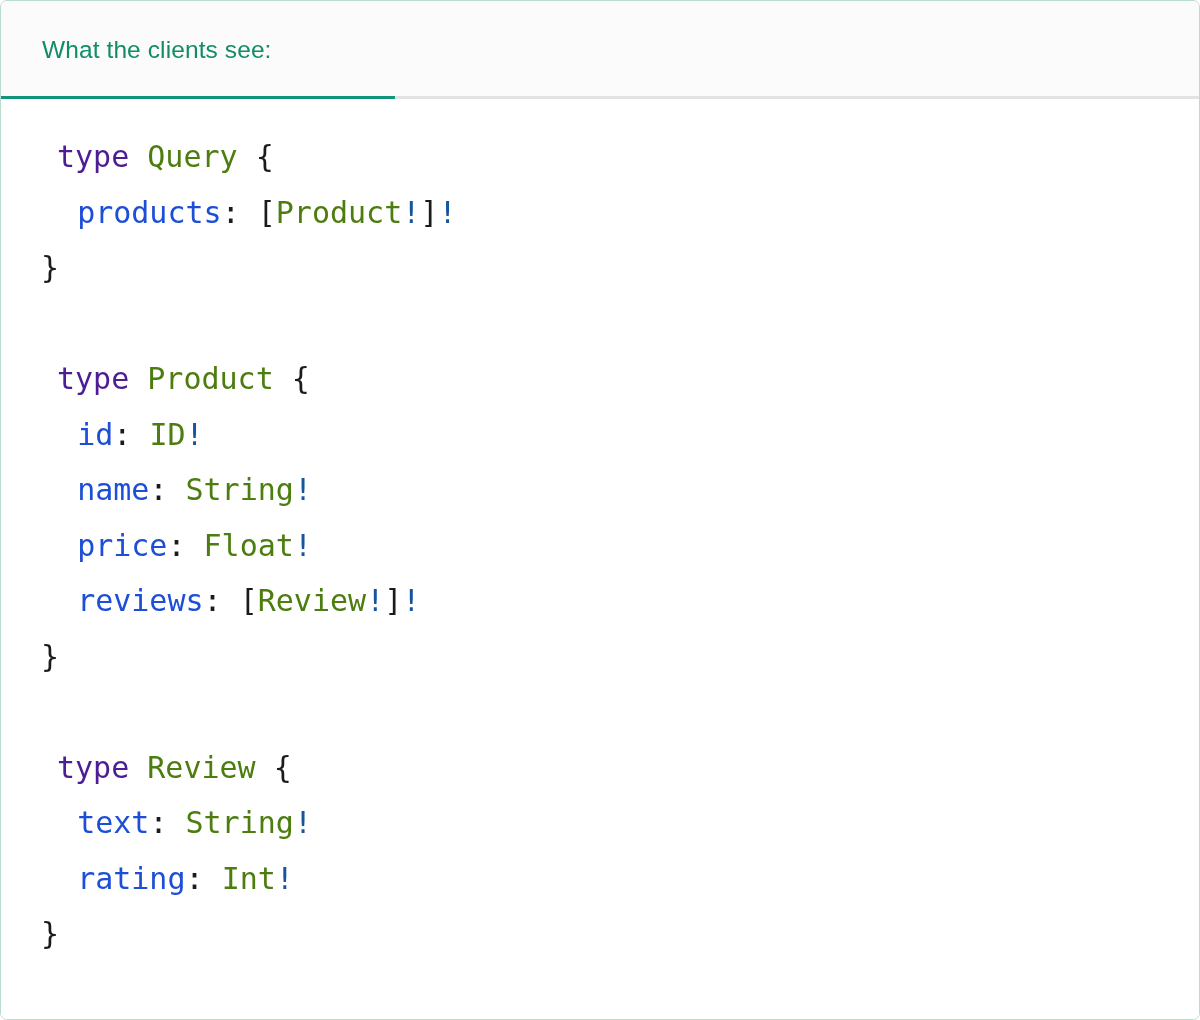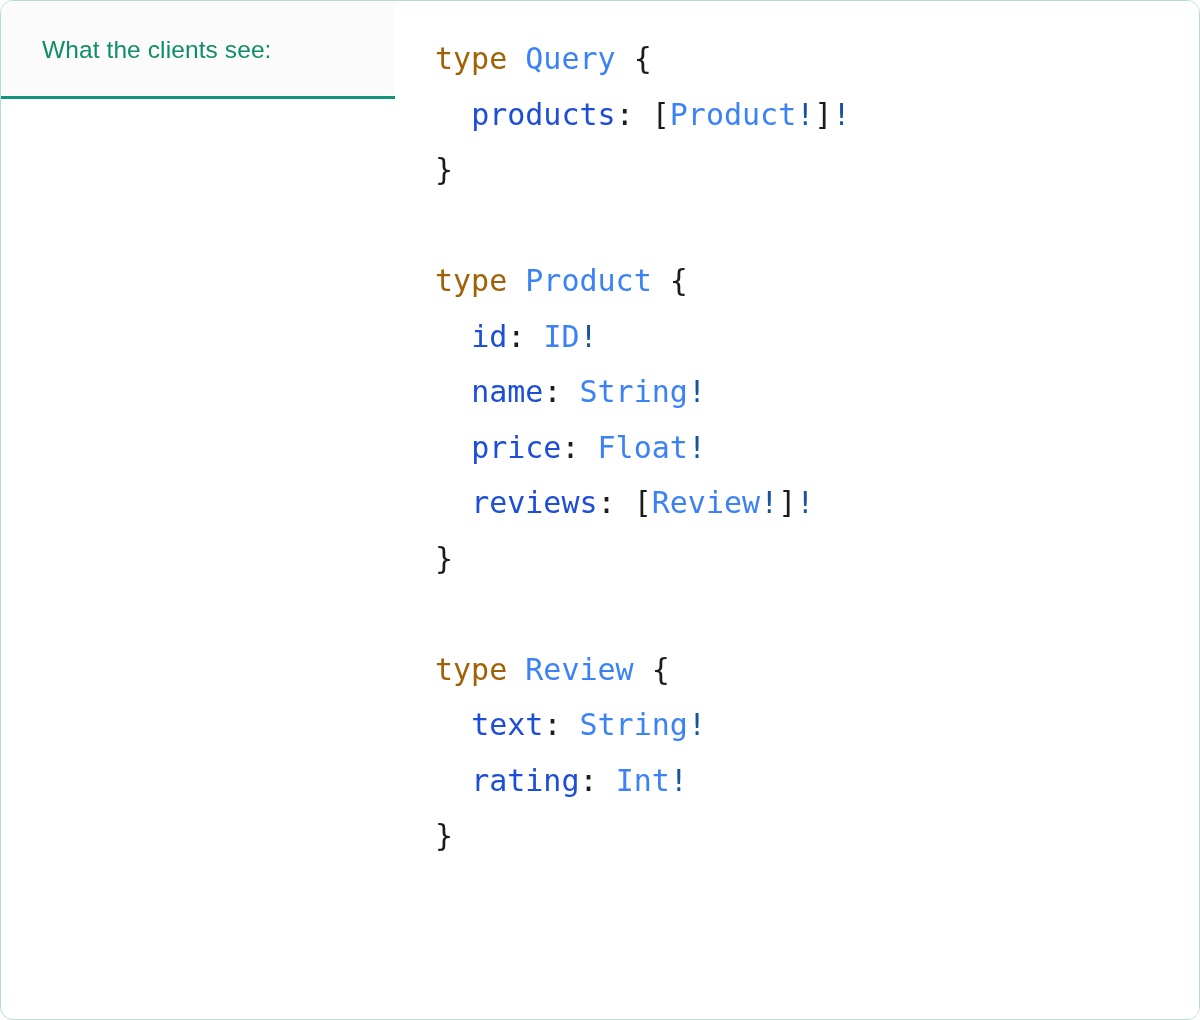--- a/index.html
+++ b/index.html
@@ -15,24 +15,24 @@
   }
 
   
   .card {
     position: relative;
     box-sizing: border-box;
     width: 1200px;
     height: 1020px;
     background: #ffffff;
     border: 1px solid #b9ddcd;
-    border-radius: 13px;
+    border-radius: 7px;
     overflow: hidden;
     display: flex;
-    flex-direction: row;
+    flex-direction: column;
   }
 
   
   .tabbar {
     position: relative;
     flex: 0 0 auto;
     height: 98px;
     background: #fbfbfb;
     display: flex;
     align-items: flex-start;
@@ -92,22 +92,22 @@
     line-height: 55.5px;
     color: #1b1b1b;
     white-space: pre;
     font-weight: 400;
     -webkit-font-smoothing: antialiased;
   }
   .code .ln { display: block; min-height: 55.5px; }
   .code .ln.blank { color: transparent; }
 
   
-  .tok-kw    { color: #a16207; }  
-  .tok-type  { color: #3b82f6; }  
+  .tok-kw    { color: #4c1d95; margin-left: 16px; }  
+  .tok-type  { color: #4d7c0f; }  
   .tok-bang  { color: #17549e; }  
   .tok-punct { color: #1b1b1b; }  
   .tok-field { color: #1d4ed8; }  
 </style>
 </head>
 <body>
 
 <div class="card">
 
   <div class="tabbar">

